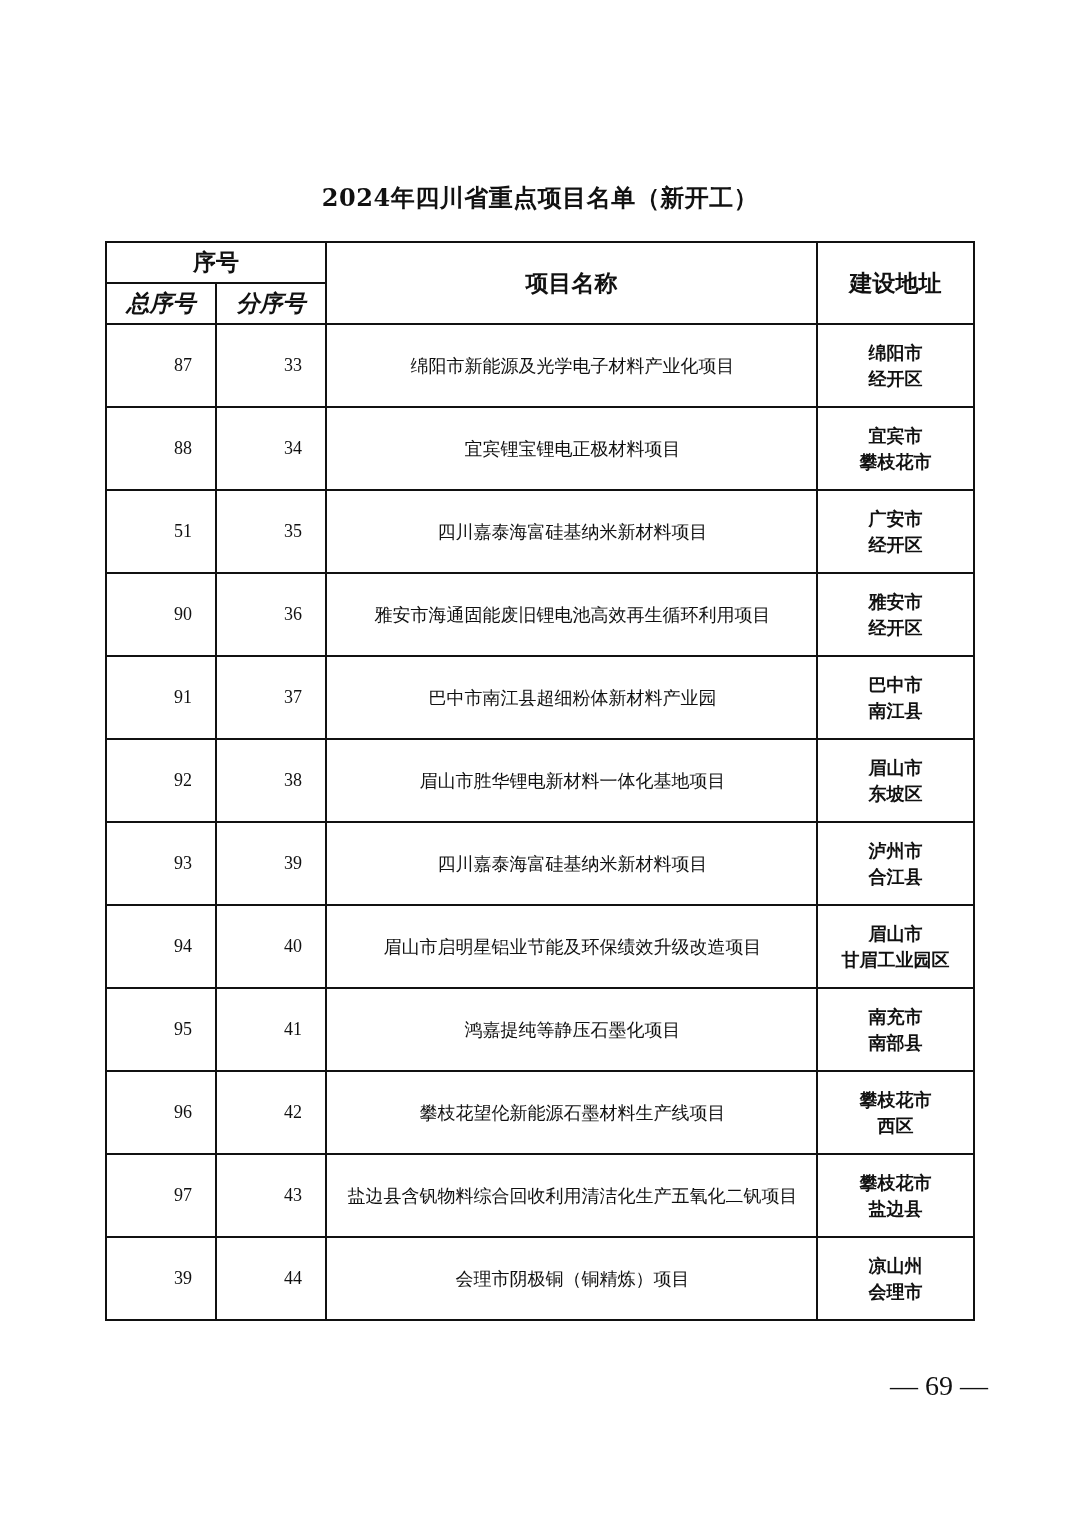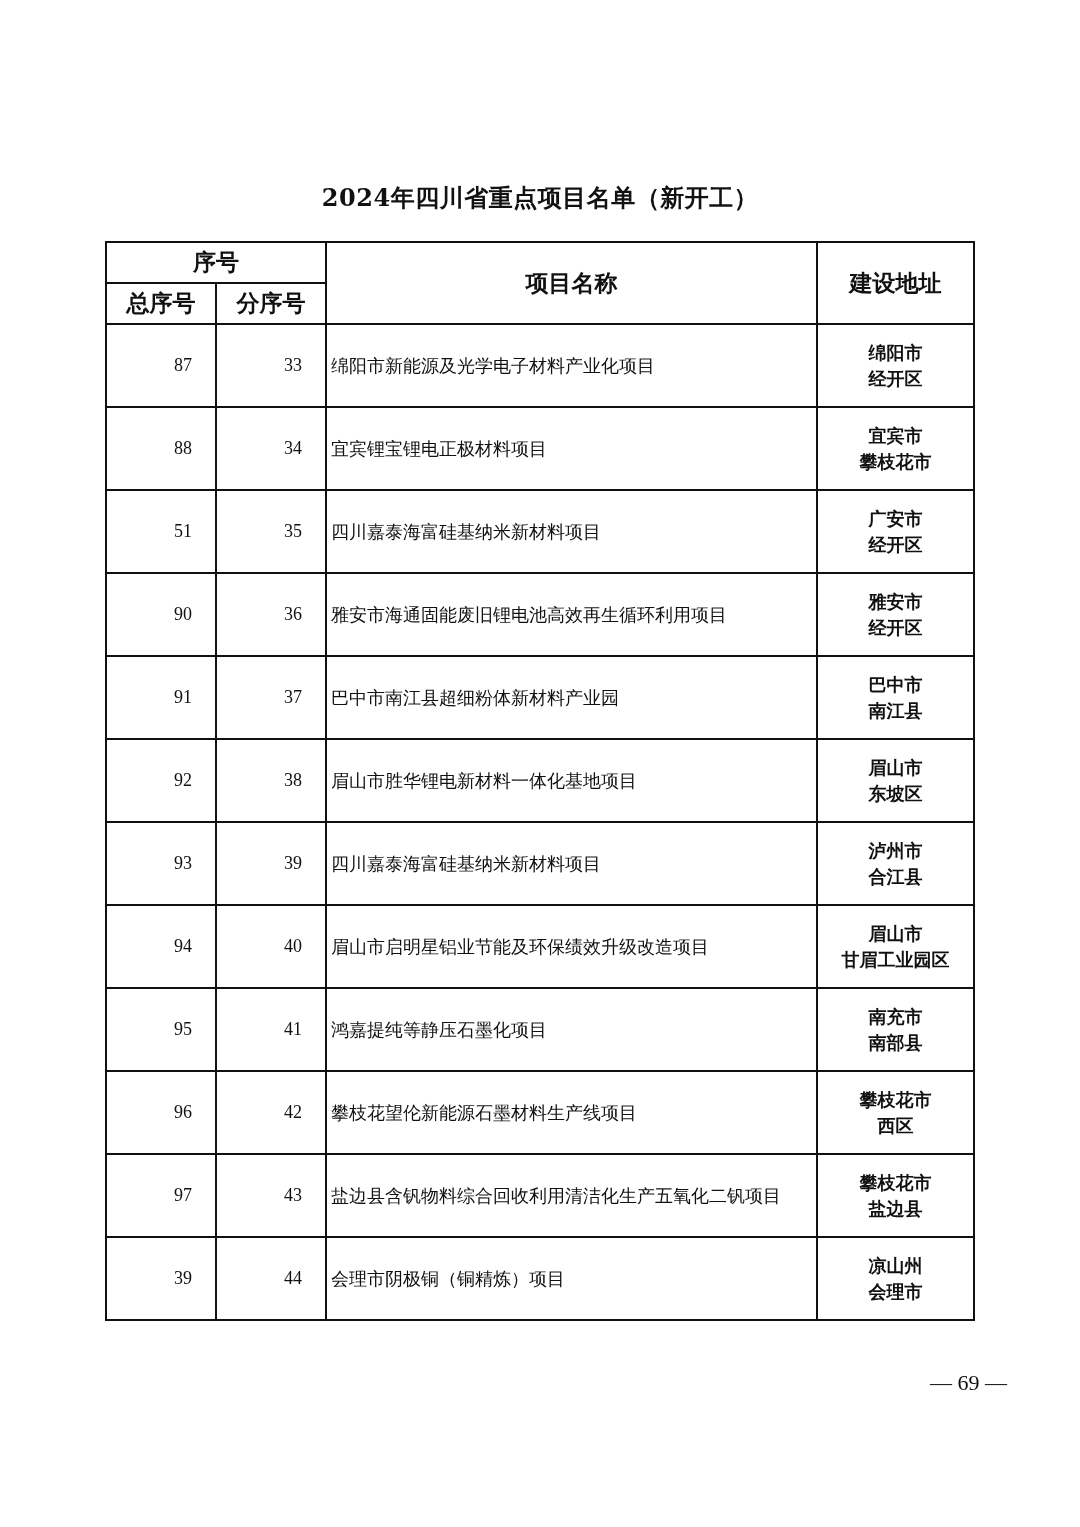--- a/index.html
+++ b/index.html
@@ -2,27 +2,27 @@
 <html><head>
   <meta charset="utf-8">
   <style>
     html, body { margin: 0; padding: 0; background: #ffffff; }
     body { width: 1080px; height: 1527px; position: relative; font-family: "DejaVu Serif", "Liberation Serif", serif; color: #111; }
     .title { position: absolute; top: 182px; left: 0; width: 1080px; text-align: center; font-size: 24px; font-weight: bold; letter-spacing: 0.5px; font-family: "DejaVu Serif", "Liberation Serif", serif; }
     table { position: absolute; top: 241px; left: 105px; width: 868px; border-collapse: collapse; table-layout: fixed; }
     td, th { border: 2px solid #111; padding: 0; }
     th { font-family: "DejaVu Sans", "Liberation Sans", sans-serif; font-weight: bold; font-size: 23px; text-align: center; vertical-align: middle; }
     tr.h1 th { height: 39px; }
-    tr.h2 th { height: 39px; }
+    tr.h2 th { height: 39px; font-style: italic; }
     tr.row td { height: 81px; font-size: 18px; }
     td.num { text-align: center; vertical-align: middle; font-family: "Liberation Serif", "DejaVu Serif", serif; font-size: 19px; padding-left: 44px; }
-    td.name { text-align: left; vertical-align: middle; padding-left: 4px; padding-right: 2px; line-height: 24px; }
+    td.name { text-align: center; vertical-align: middle; padding-left: 4px; padding-right: 2px; line-height: 24px; }
     td.loc { text-align: center; vertical-align: middle; line-height: 26px; font-weight: bold; }
     .loc span { display: block; }
-    .page-num { position: absolute; top: 1370px; left: 890px; font-size: 22px; font-family: "Liberation Serif", "DejaVu Serif", serif; margin-left: 40px; }
+    .page-num { position: absolute; top: 1370px; left: 890px; font-size: 28px; font-family: "Liberation Serif", "DejaVu Serif", serif; }
   </style>
 </head>
 <body>
 
 <div class="title">2024年四川省重点项目名单（新开工）</div>
 
 <table>
   <colgroup>
     <col style="width:110px">
     <col style="width:110px">

